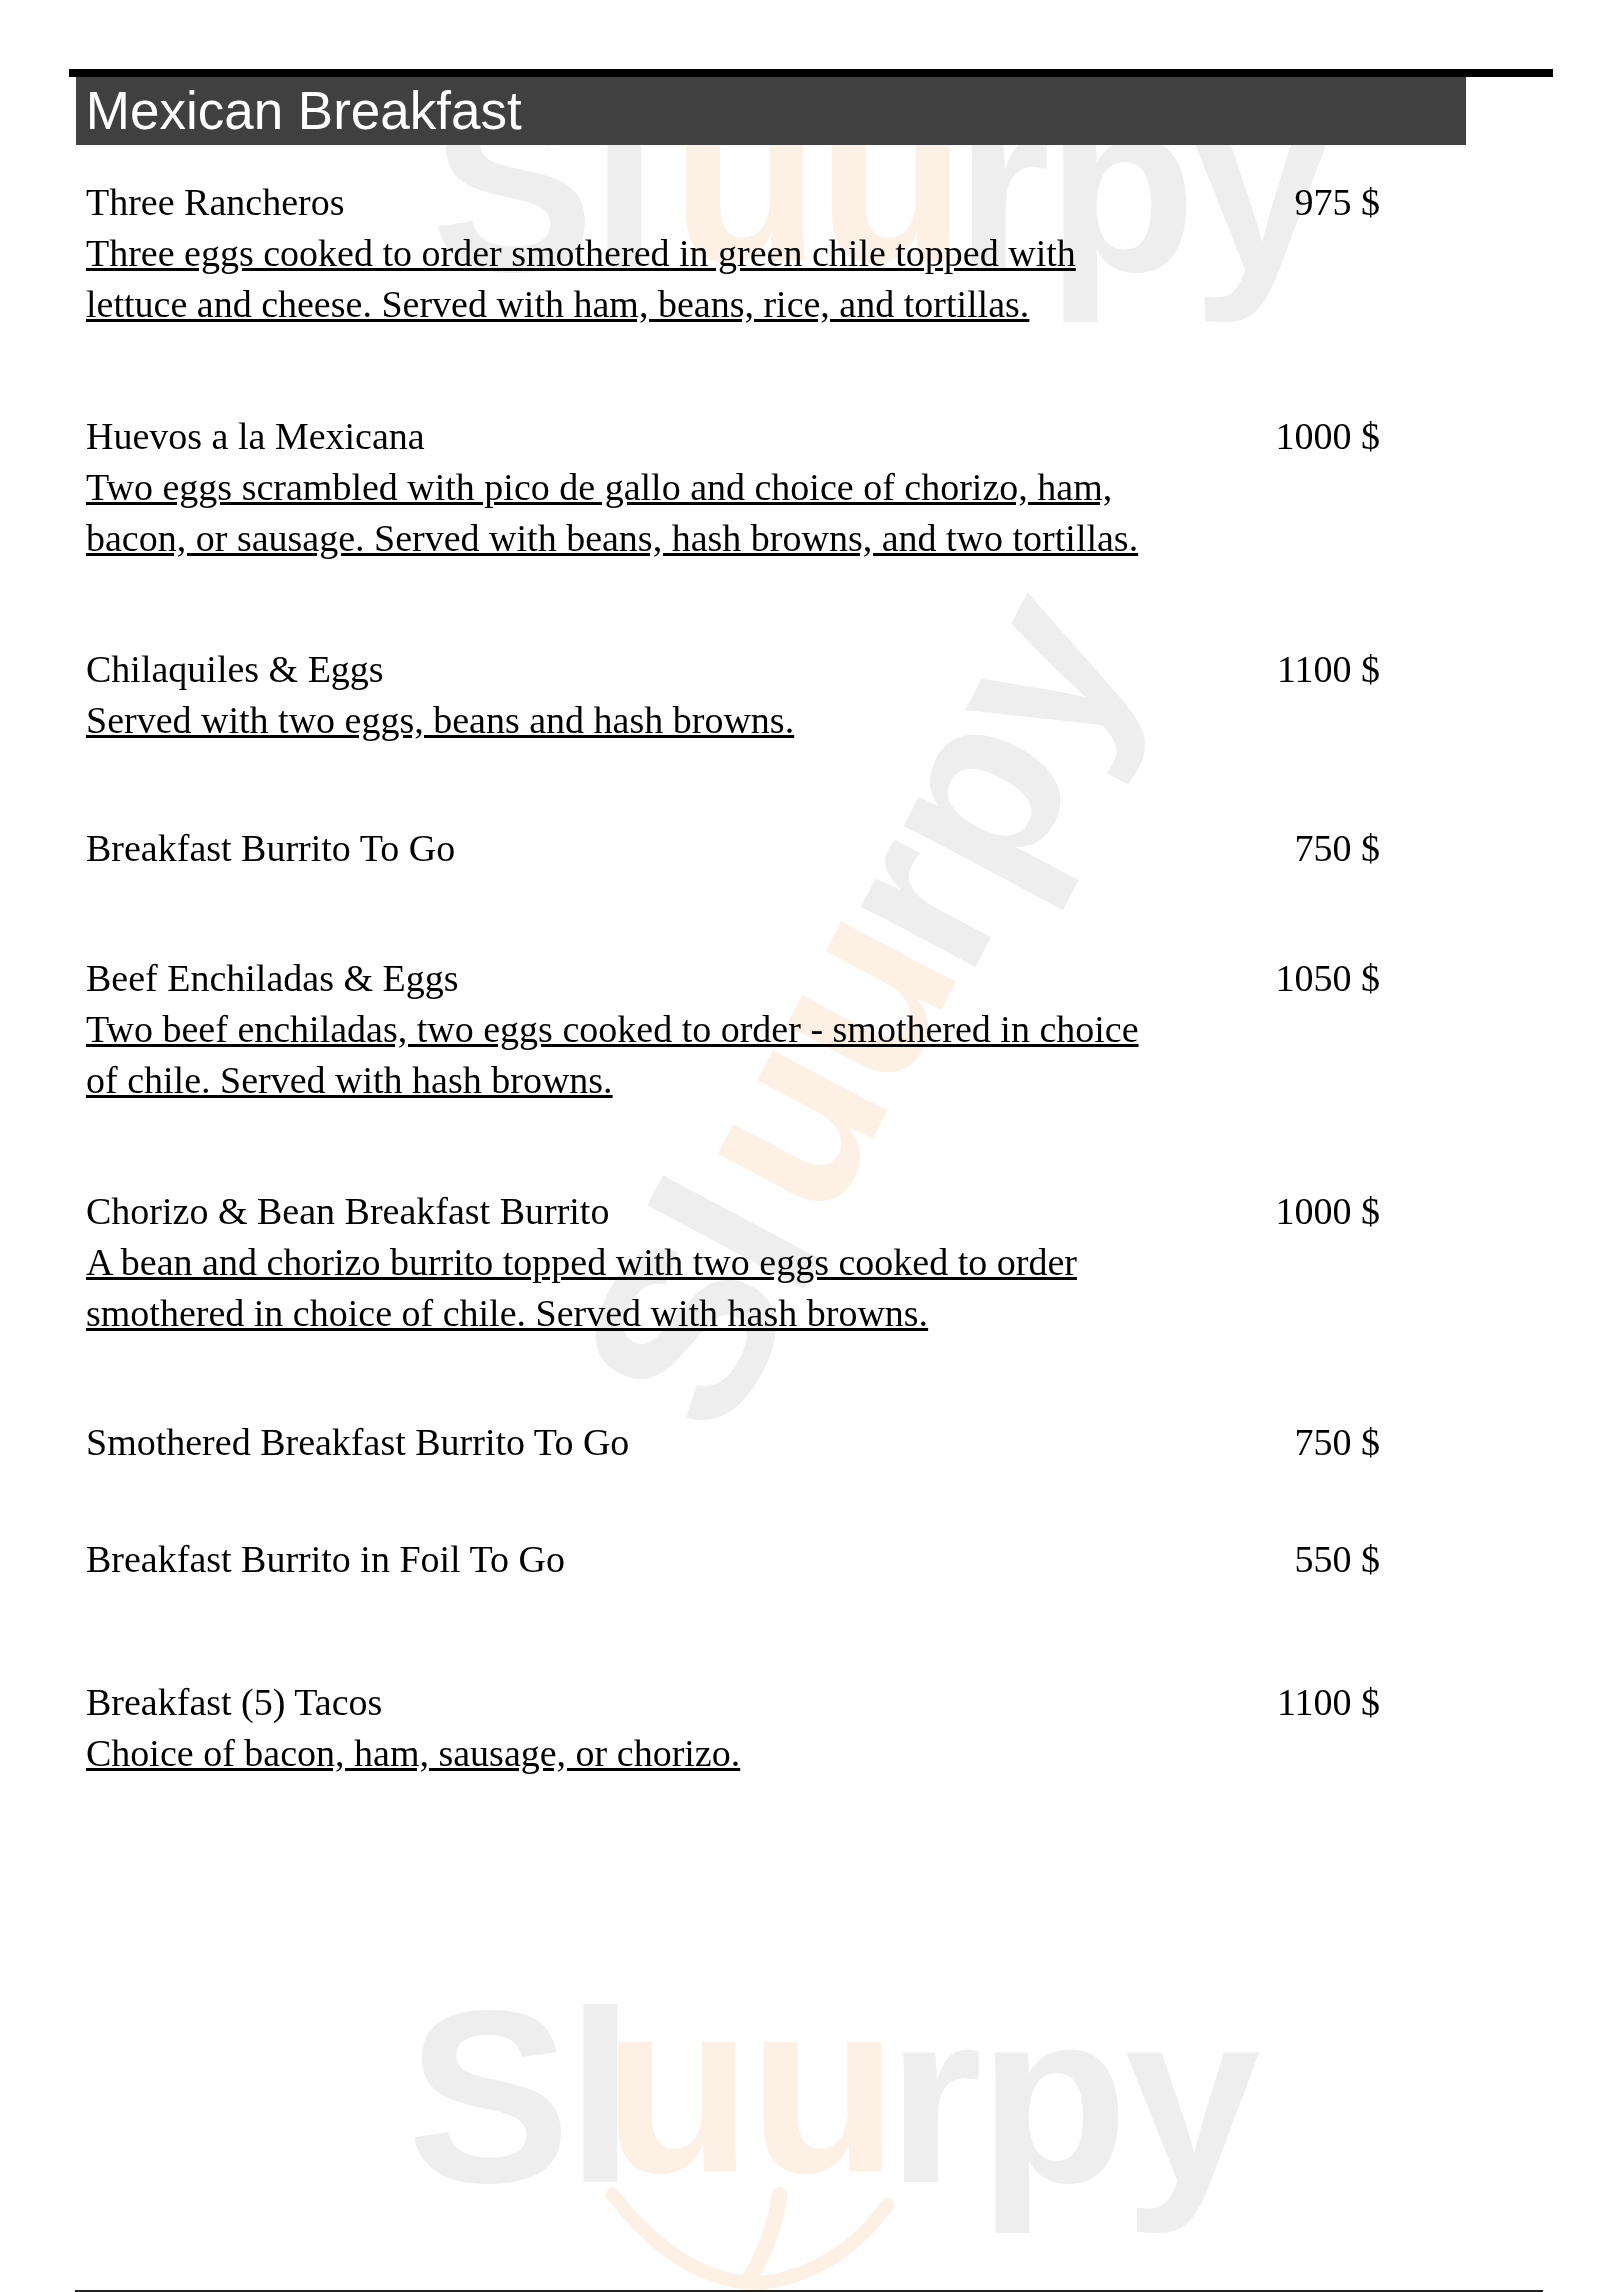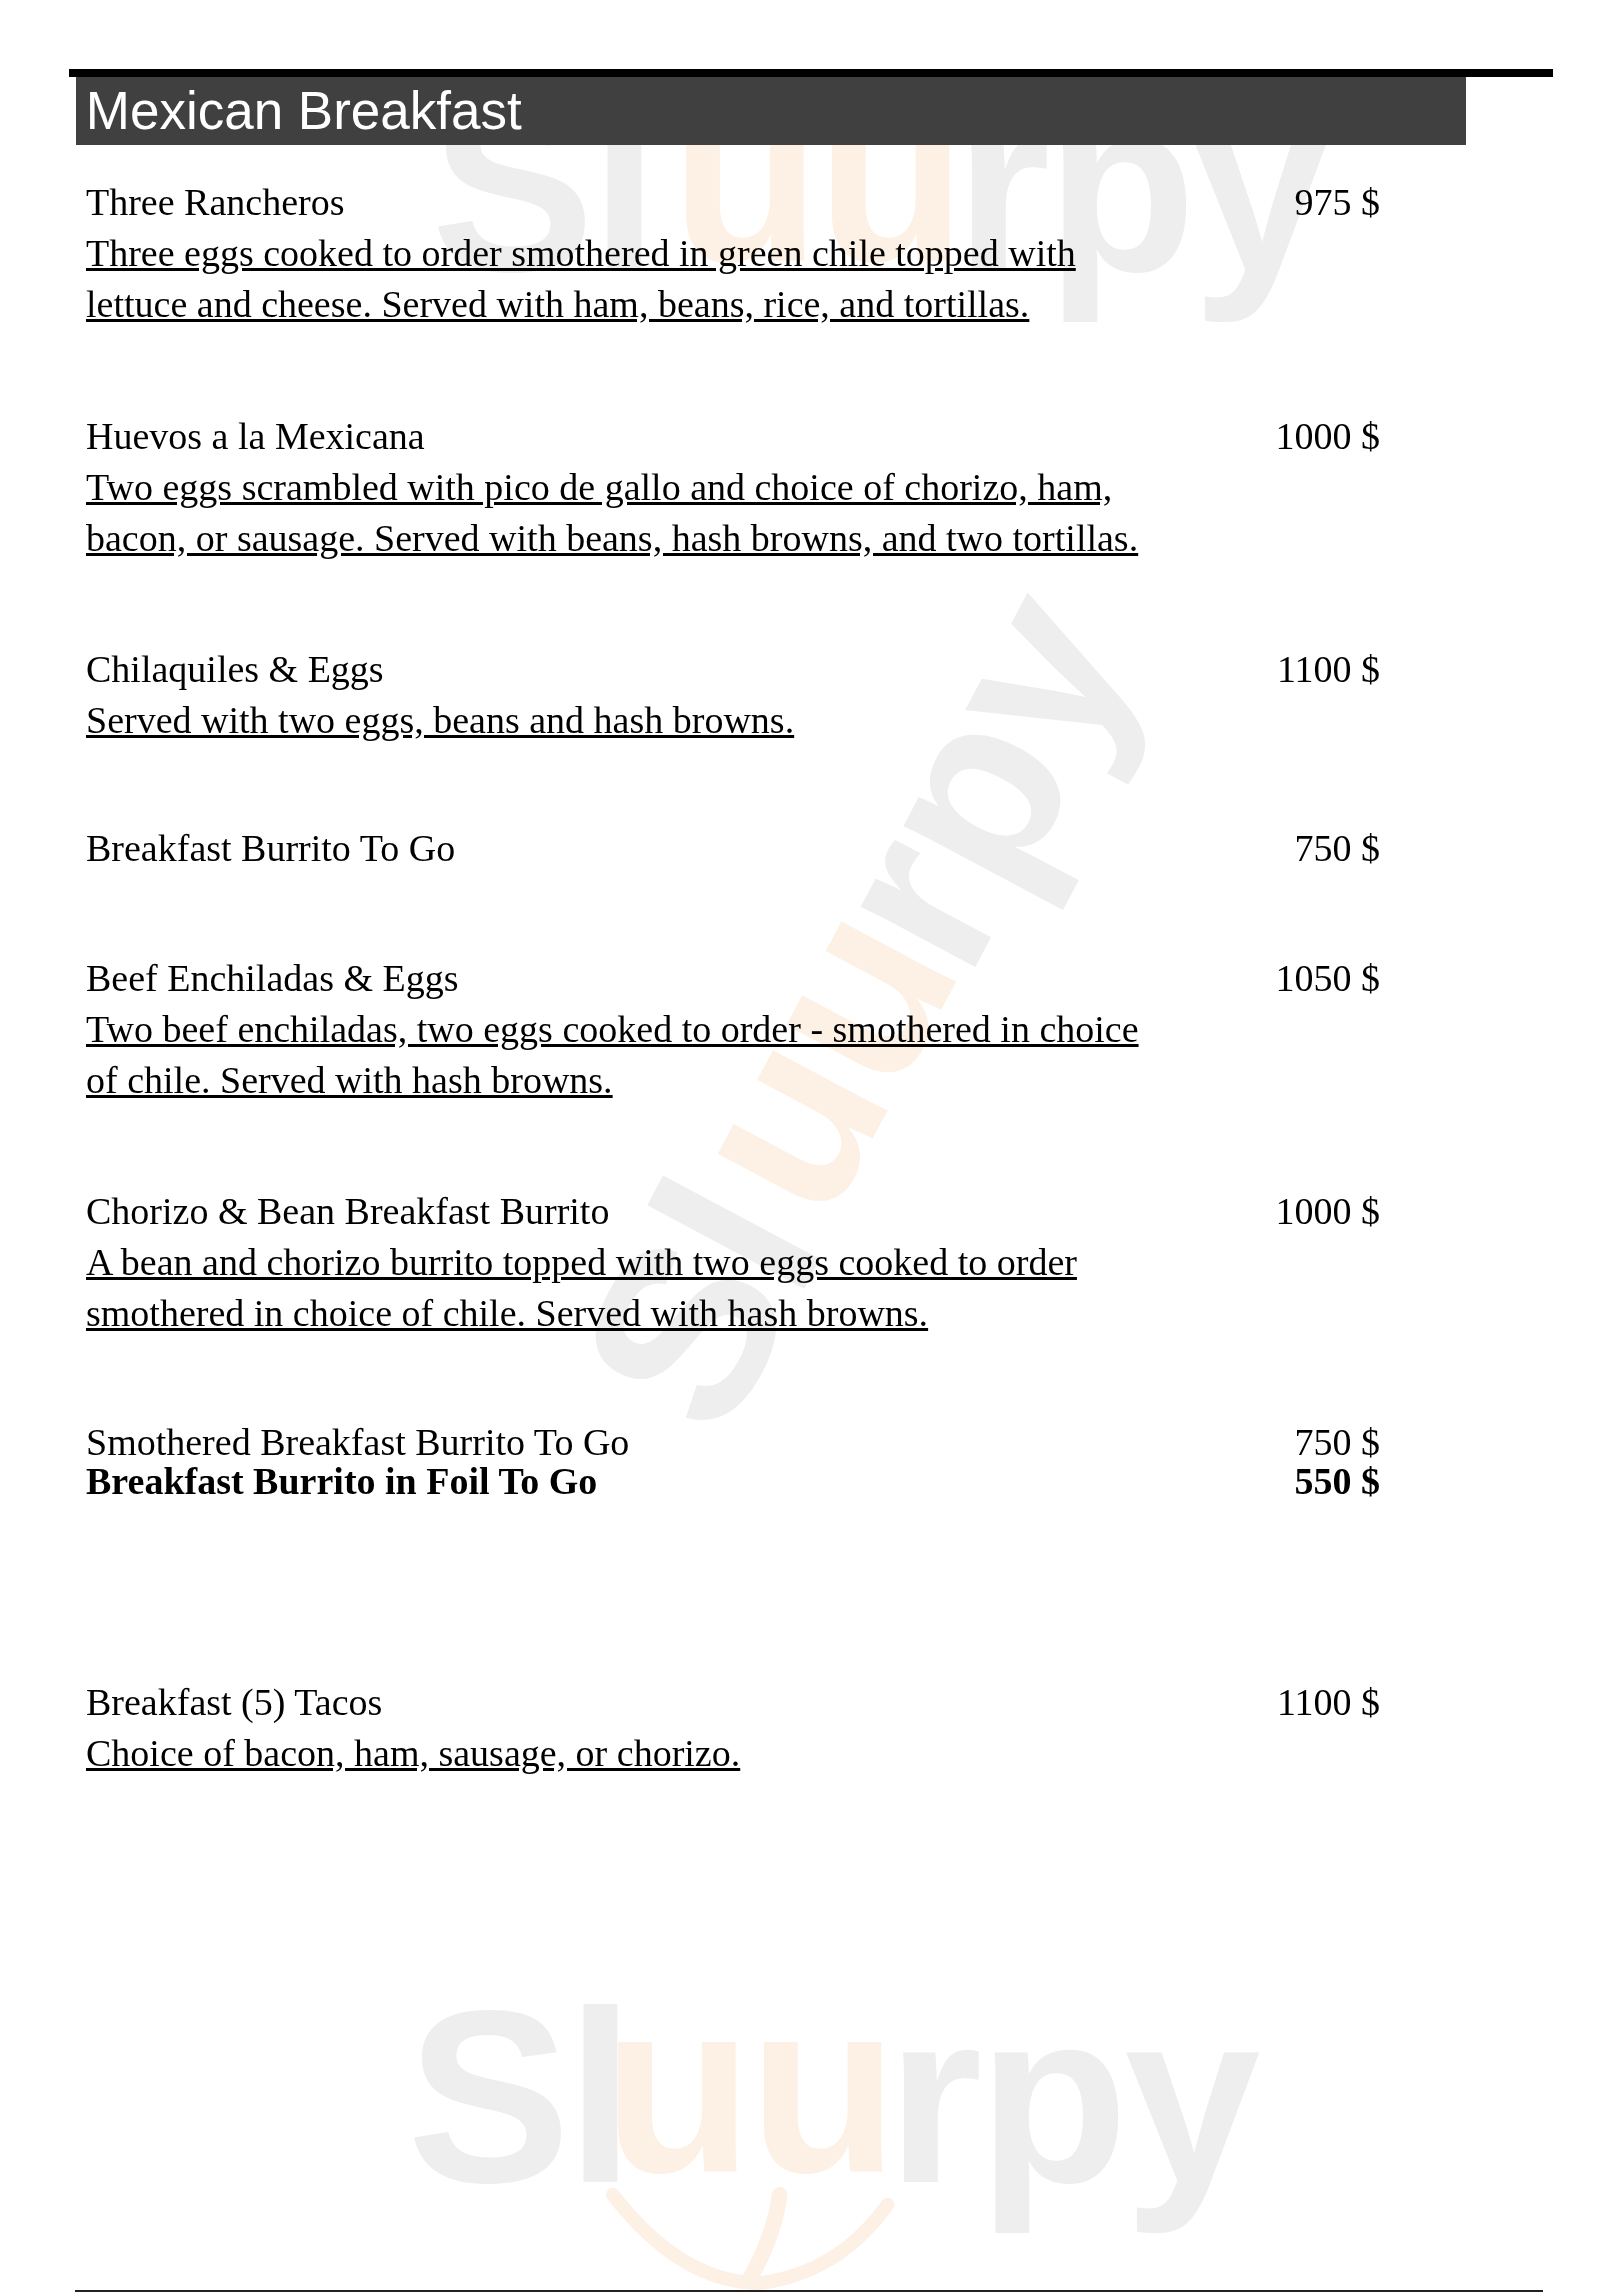--- a/index.html
+++ b/index.html
@@ -99,21 +99,21 @@
 smothered in choice of chile. Served with hash browns.</div>
 </div>
 
 <div class="menu-item" style="top:1417px;">
   <div class="item-row">
     <span class="item-name">Smothered Breakfast Burrito To Go</span>
     <span class="item-price">750 $</span>
   </div>
 </div>
 
-<div class="menu-item" style="top:1456px;font-weight:bold;">
+<div class="menu-item" style="top:1534px;">
   <div class="item-row">
     <span class="item-name">Breakfast Burrito in Foil To Go</span>
     <span class="item-price">550 $</span>
   </div>
 </div>
 
 <div class="menu-item" style="top:1677px;">
   <div class="item-row">
     <span class="item-name">Breakfast (5) Tacos</span>
     <span class="item-price">1100 $</span>

